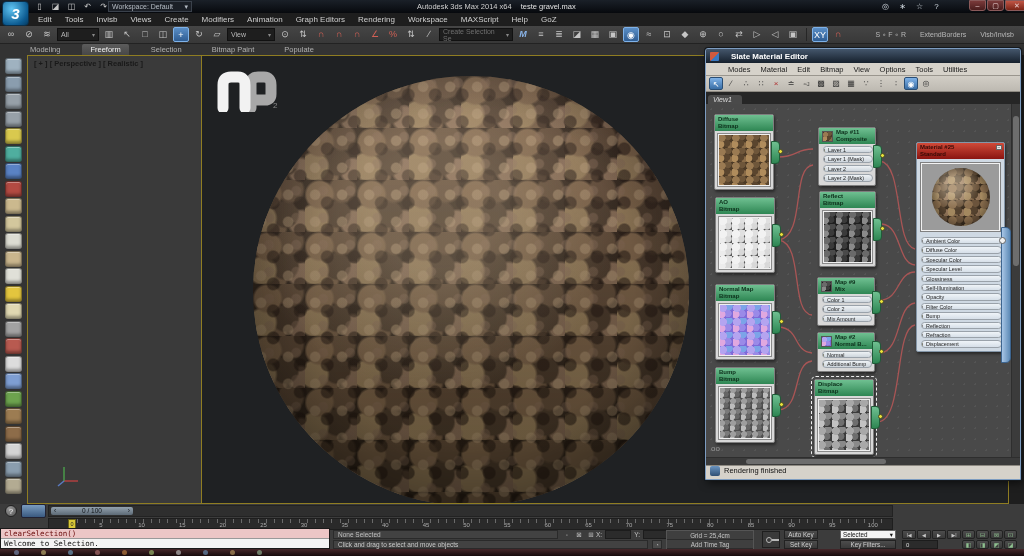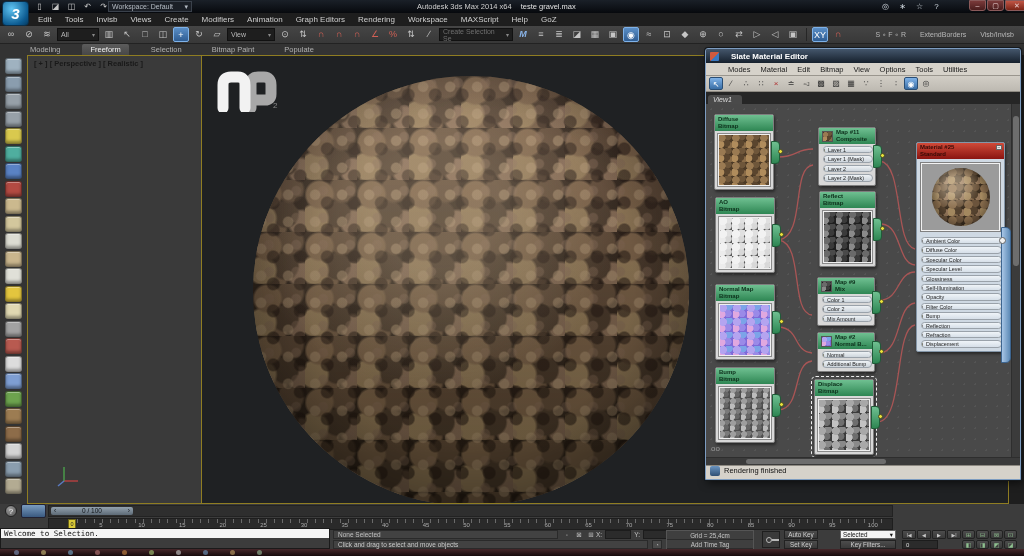--- a/index.html
+++ b/index.html
@@ -706,20 +706,21 @@
         <span>85</span>
         <span>90</span>
         <span>95</span>
         <span>100</span>
       </div>
   </div>
 </div>
 
 <div class="statusrow">
   <div class="listener">
+    <div class="lis1">clearSelection()</div>
     <div class="lis2">Welcome to Selection.</div>
   </div>
   <div class="selstat">None Selected</div>
   <div class="prompt">Click and drag to select and move objects</div>
   <span class="clockic">◔</span>
   <div class="miniicons">
 
   <span class="ticon">◦</span>
       <span class="ticon">⊠</span>
       <span class="ticon">⊞</span>

